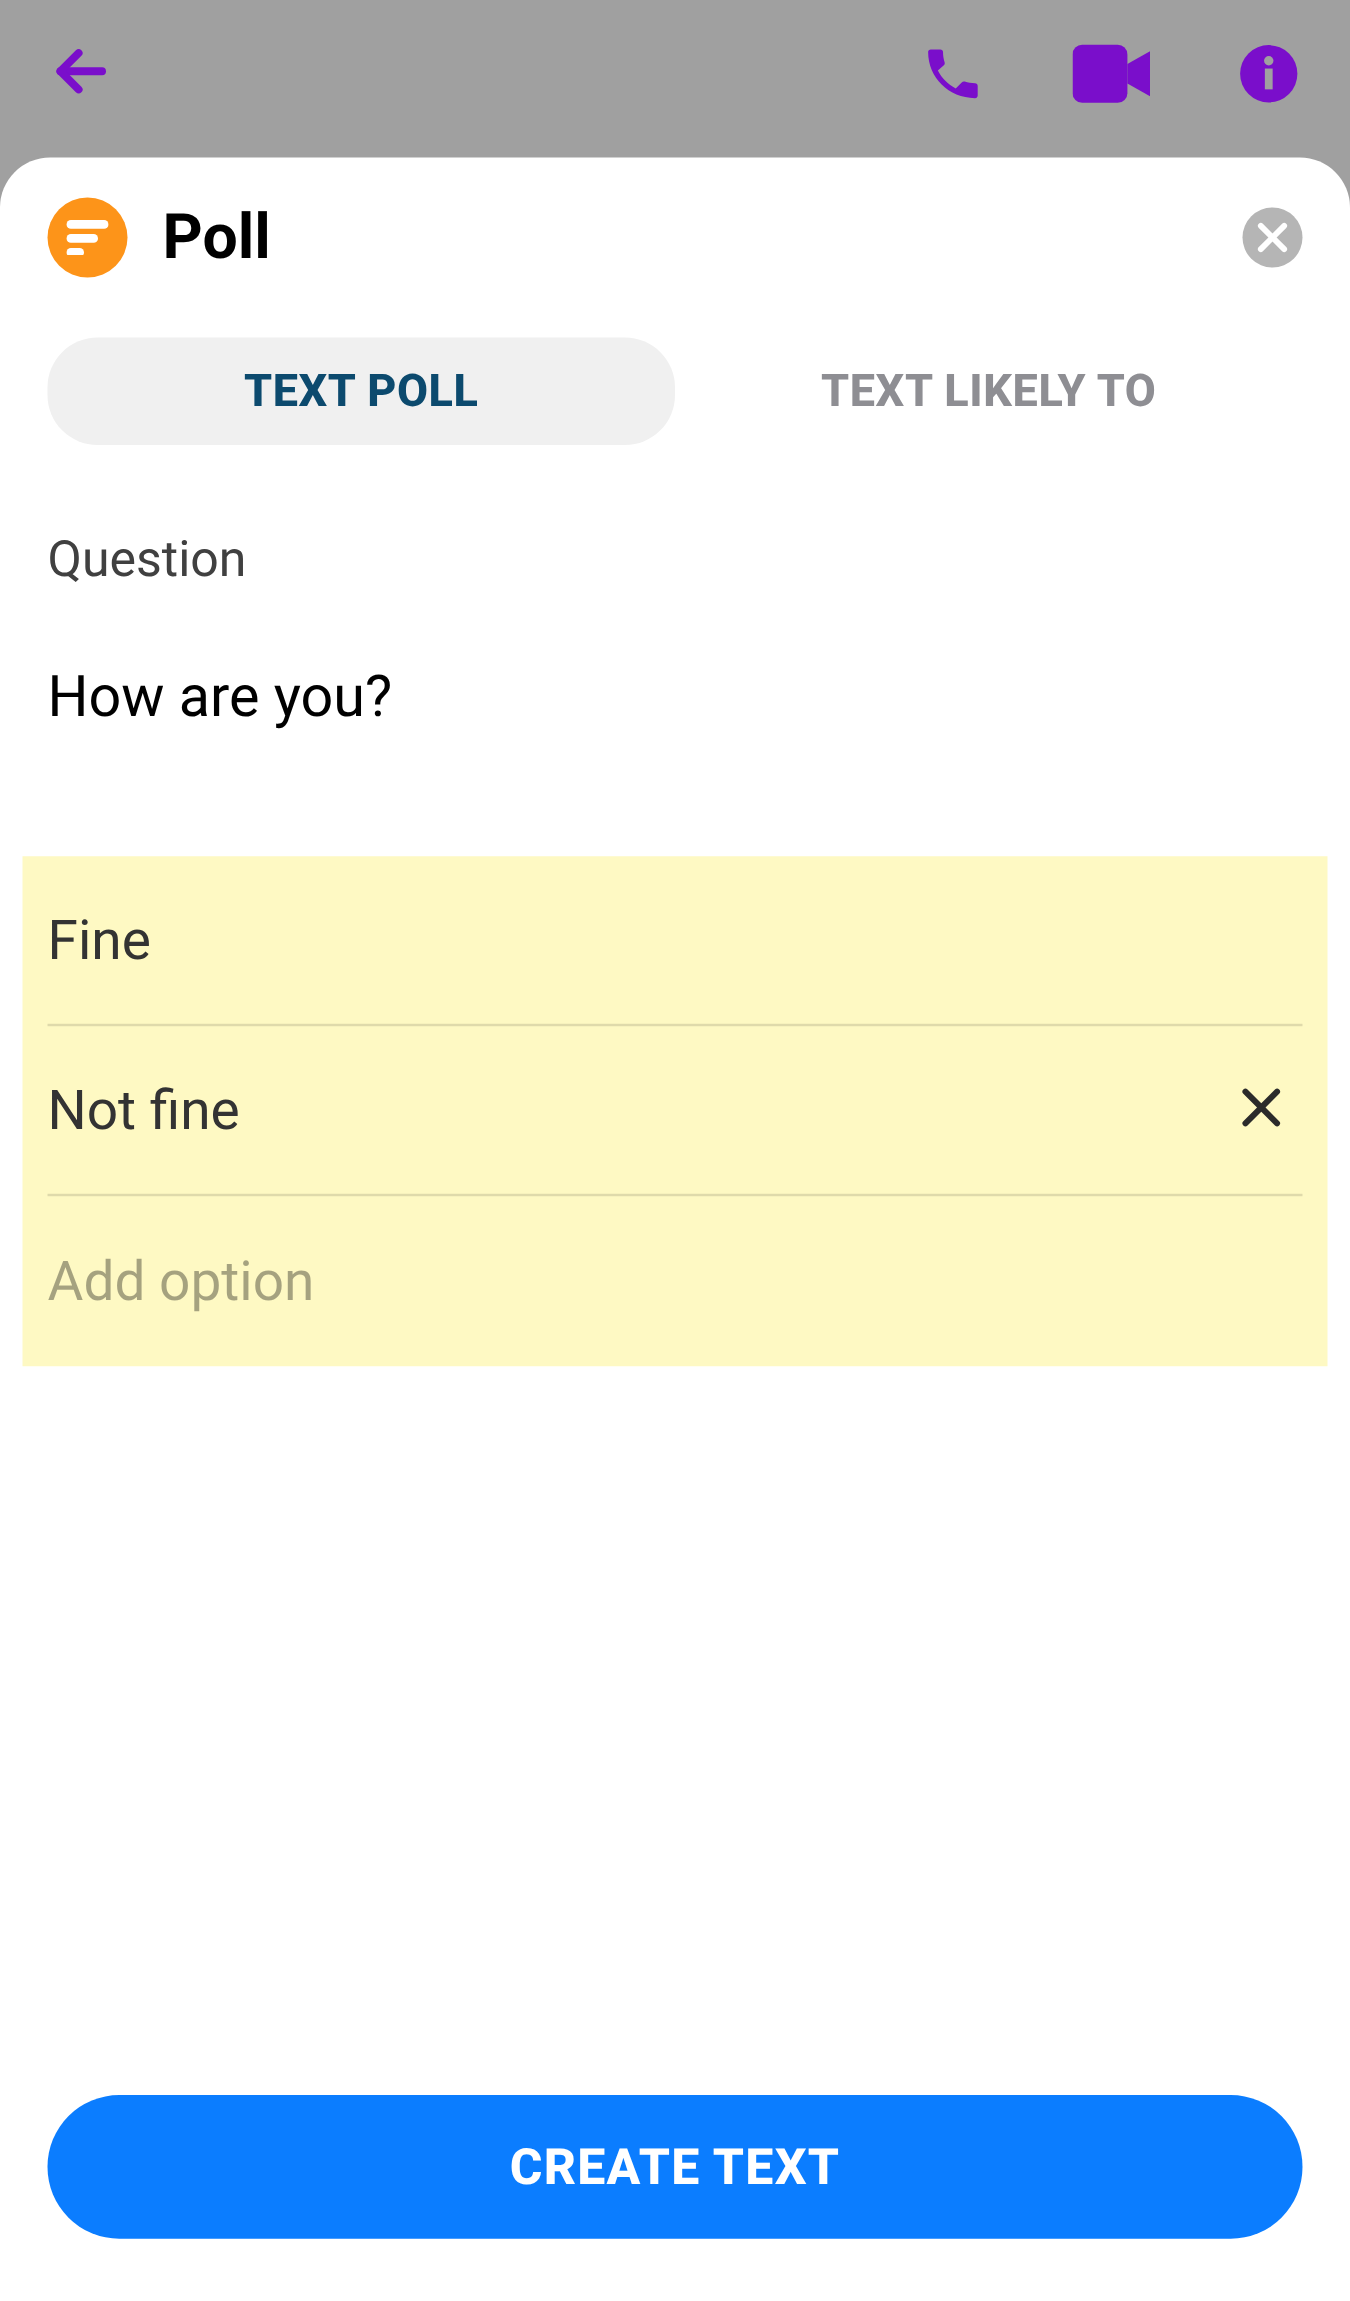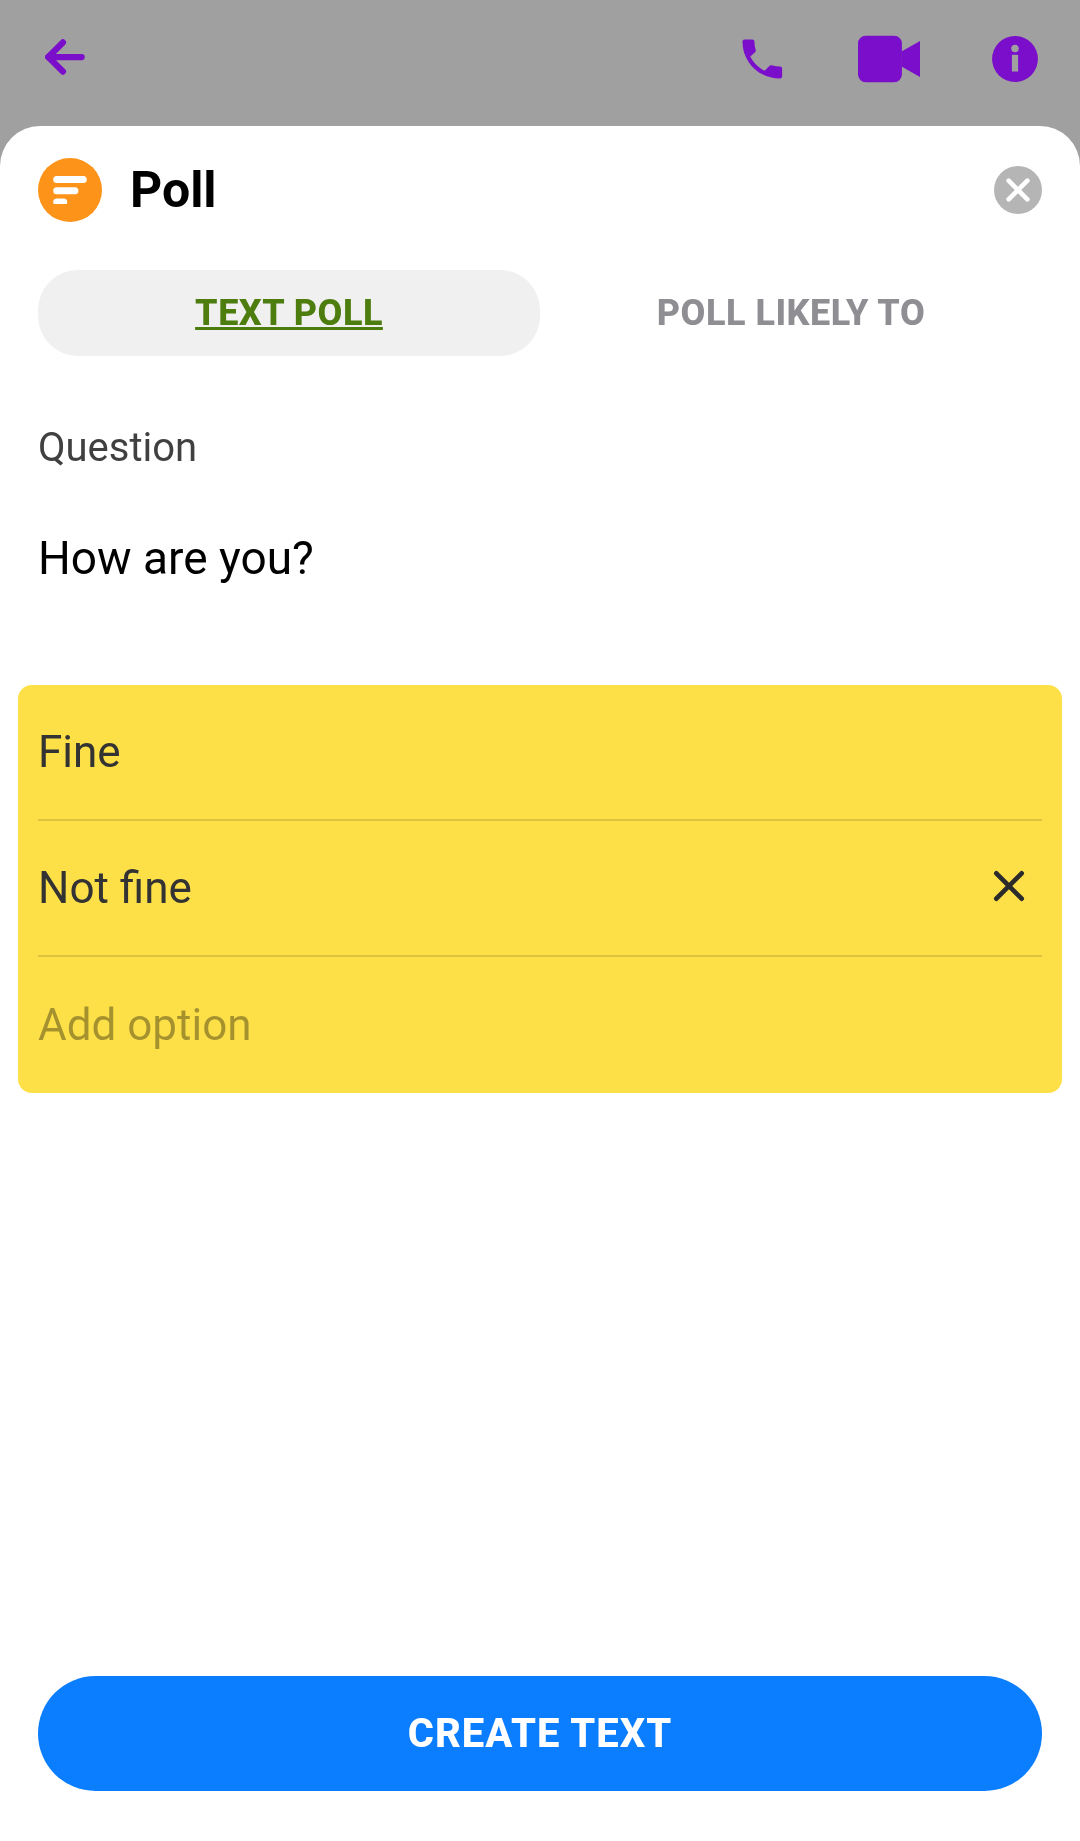--- a/index.html
+++ b/index.html
@@ -51,40 +51,39 @@
     .tab {
       flex: 1;
       text-align: center;
       font-size: 36px;
       font-weight: 800;
       letter-spacing: 0.5px;
       padding: 22px 10px;
       color: #8e8e93;
       border-radius: 40px;
     }
-    .tab.active { background: #f0f0f0; color: #4d7c0f; text-decoration: underline; }
+    .tab.active { background: #f0f0f0; color: #0c4a6e; }
     
     .section-label { font-size: 40px; color: #404040; margin-top: 8px; margin-bottom: 60px; }
     
     .question-row {
       display:flex; align-items:center;
       font-size: 46px; color:#000;
       margin-bottom: 100px;
     }
     .question-input {
       width: 100%; border: none; outline: none; font-size: 46px; color:#000;
       background: transparent;
     }
     
     .options-highlight {
-      background: #fde047;
+      background: #fef9c3;
       margin-left: -20px;
       margin-right: -20px;
       padding: 0 20px;
-      border-radius: 14px;
     }
     .option-row {
       display:flex; align-items:center;
       height: 136px;
       border-bottom: 2px solid rgba(0,0,0,0.12);
     }
     .option-row:last-child { border-bottom: none; }
     .option-input {
       flex:1; border:none; outline:none; background:transparent;
       font-size: 44px; color:#000;
@@ -152,21 +151,21 @@
     <div class="close-btn">
       <svg width="28" height="28" viewBox="0 0 24 24" stroke="#fff" stroke-width="4" stroke-linecap="round">
           <line x1="4" y1="4" x2="20" y2="20"></line>
           <line x1="20" y1="4" x2="4" y2="20"></line>
         </svg>
     </div>
   </div>
 
   <div class="tabs">
     <div class="tab active">TEXT POLL</div>
-    <div class="tab">POLL LIKELY TO</div>
+    <div class="tab">TEXT LIKELY TO</div>
   </div>
 
   <div class="section-label">Question</div>
 
   <div class="question-row">
     <input class="question-input" value="How are you?" style="">
   </div>
 
 
   <div class="options-highlight">

